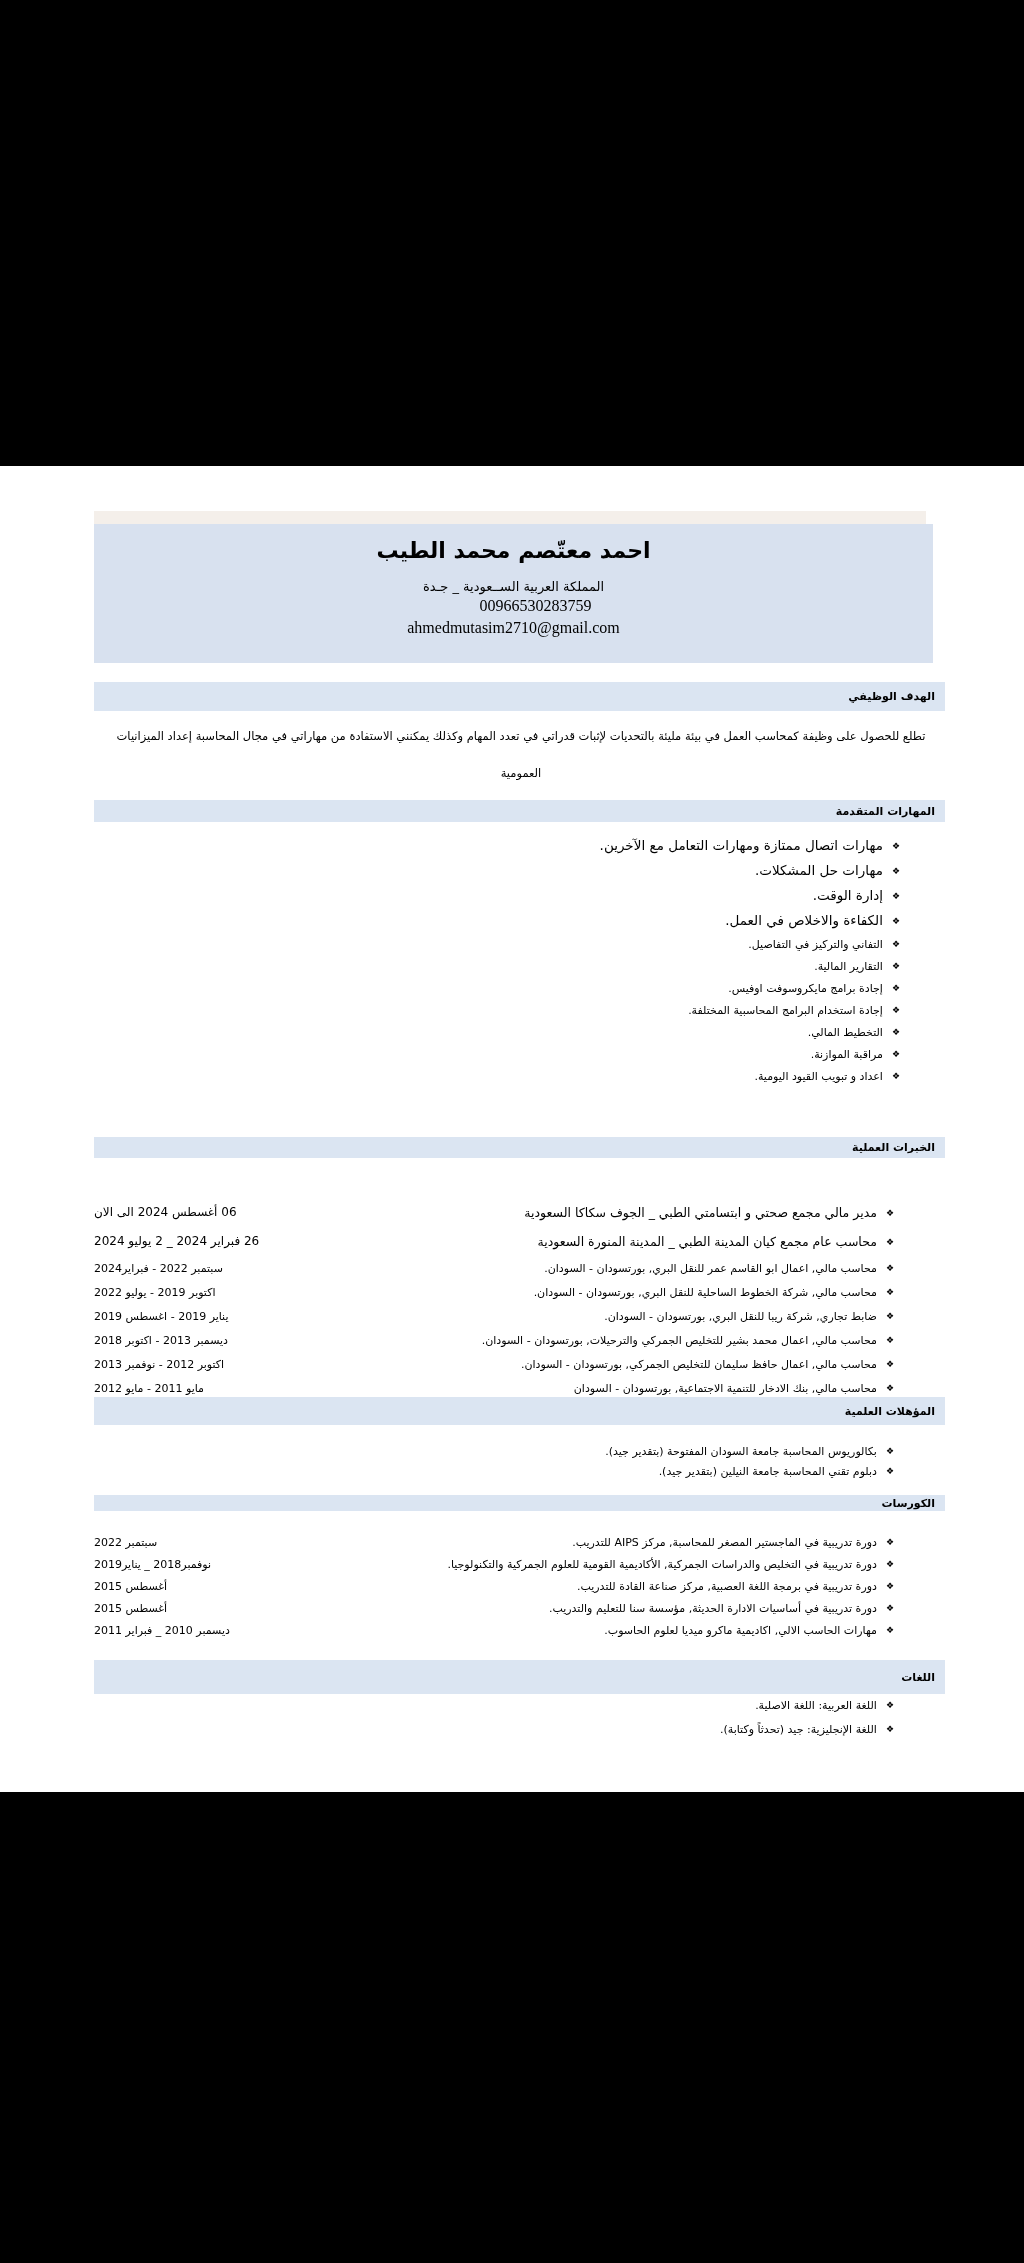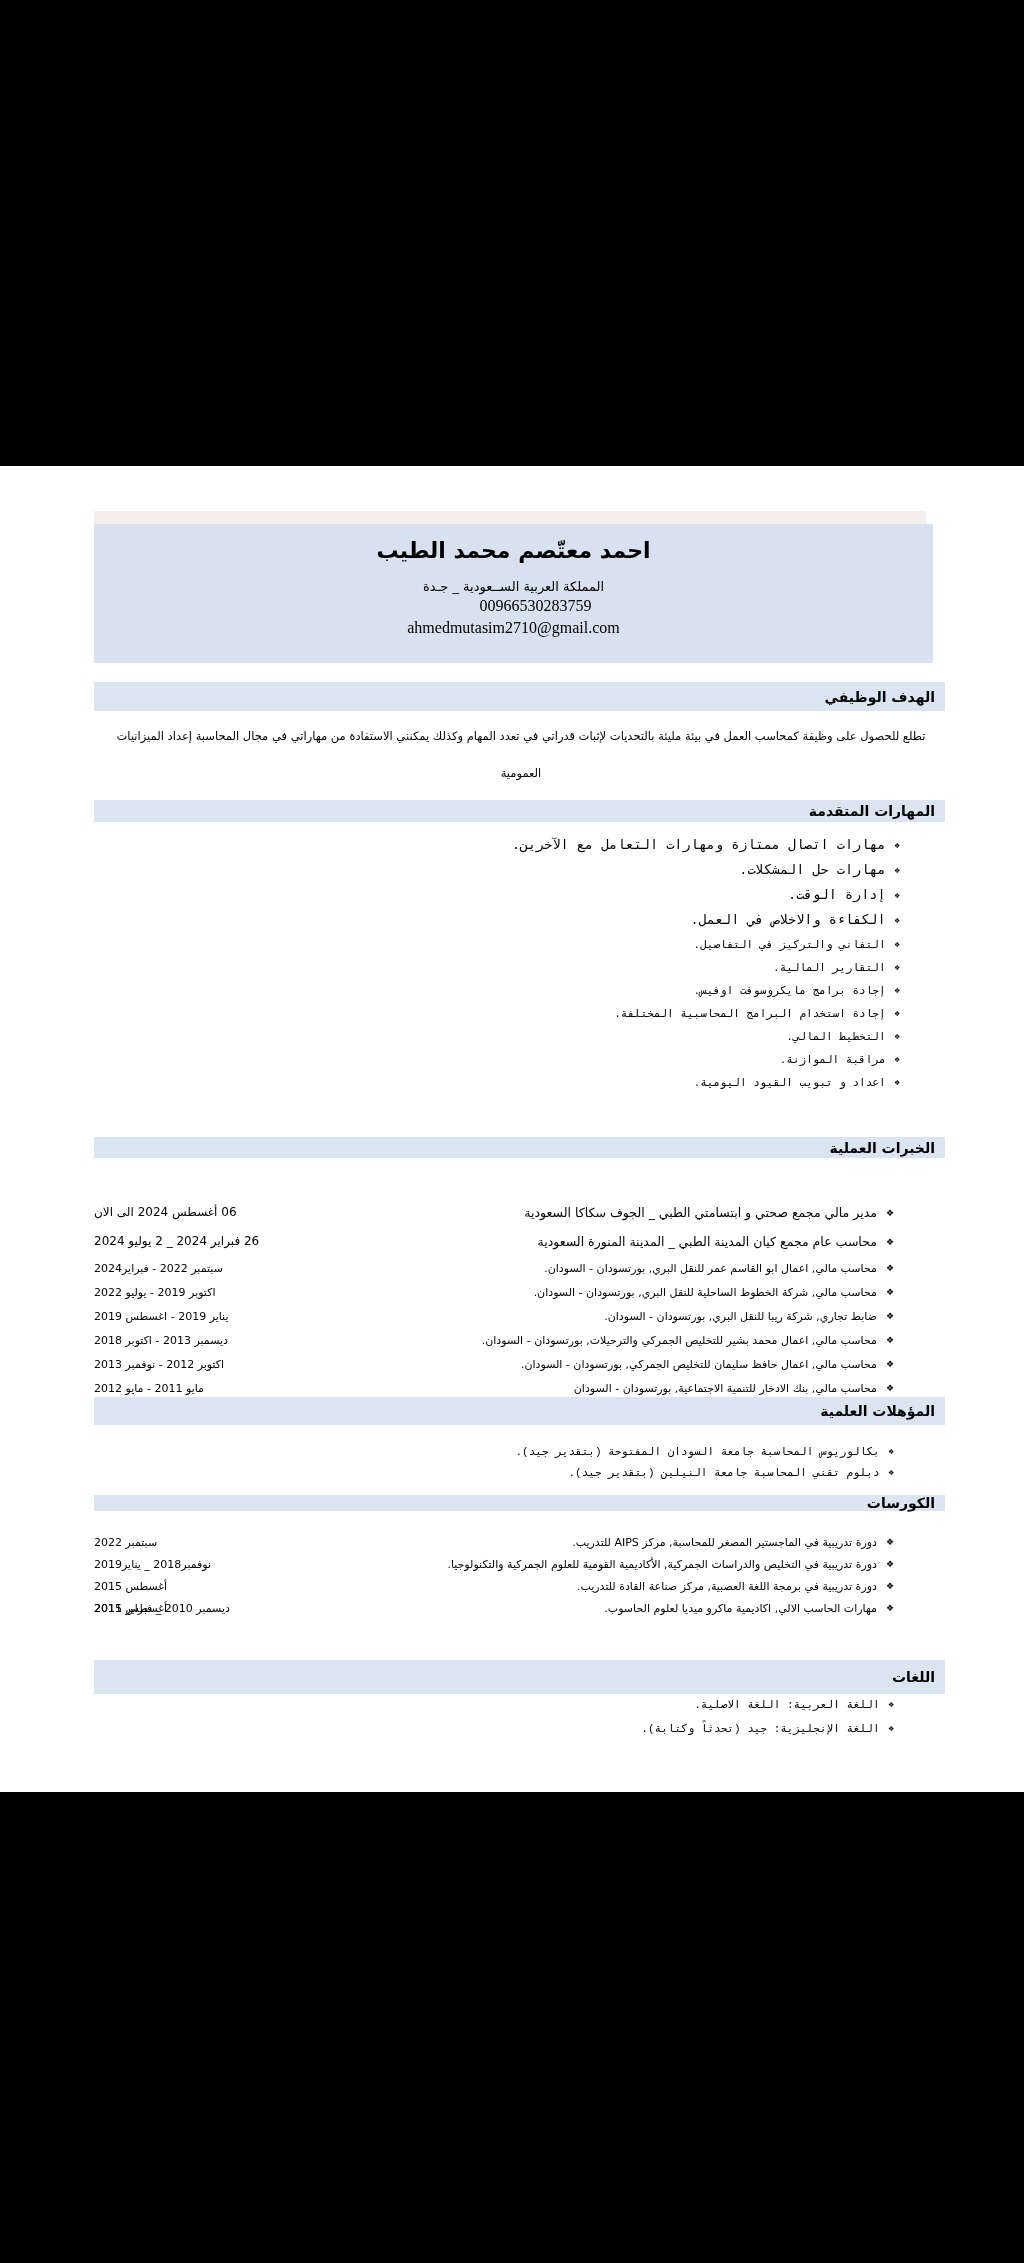--- a/index.html
+++ b/index.html
@@ -40,42 +40,42 @@
   }
   .name{font-size:22px;font-weight:bold;line-height:30px;direction:rtl;}
   .loc{font-size:13px;line-height:17px;margin-top:12px;direction:rtl;}
   .phone{font-family:"Liberation Serif",serif;font-size:16px;line-height:22px;padding-left:44px;}
   .email{font-family:"Liberation Serif",serif;font-size:16px;line-height:22px;}
   
   .secbar{
     position:absolute;left:94px;width:851px;
     background:var(--bar-fill);
     direction:rtl;text-align:right;
-    font-weight:bold;font-size:14px;
+    font-weight:bold;font-size:11px;
     display:flex;align-items:center;
     padding-right:10px;
   }
   .bar-objective {top:216px;height:29px;}
   .bar-skills    {top:334px;height:22px;}
   .bar-experience{top:671px;height:21px;}
   .bar-education {top:931px;height:28px;}
   .bar-courses   {top:1029px;height:16px;}
   .bar-languages {top:1194px;height:34px;}
   
   .objective{
     position:absolute;left:110px;top:252px;width:822px;
     direction:rtl;text-align:center;
     font-size:11.5px;line-height:37px;
   }
   
   .list{position:absolute;direction:rtl;text-align:right;}
   .skills-list   {left:94px;top:368px;width:806px;}
   .edu-list      {left:94px;top:976px;width:800px;}
   .lang-list     {left:94px;top:1228px;width:800px;}
-  .li{line-height:22px;font-size:11px;font-family:Liberation Mono, monospace;}
+  .li{line-height:22px;font-size:11px;}
   .li.lg{font-size:13.5px;line-height:23px;}
   .li.sm{font-size:11px;line-height:22px;}
   .edu-list .li{line-height:20px;}
   .lang-list .li{line-height:23px;}
   .bullet{font-size:9px;margin-left:9px;position:relative;top:-1px;}
   
   .rows{position:absolute;left:94px;width:800px;direction:rtl;}
   .exp-rows   {top:733px;}
   .course-rows{top:1066px;}
   .row{position:relative;text-align:right;font-size:11px;line-height:23px;}
@@ -237,20 +237,21 @@
         <span class="txt"><span class="bullet">❖</span><span>دورة تدريبية في التخليص والدراسات الجمركية, الأكاديمية القومية للعلوم الجمركية والتكنولوجيا.</span></span>
         <span class="date">نوفمبر2018 _ يناير2019</span>
       </div>
 
       <div class="row sm">
         <span class="txt"><span class="bullet">❖</span><span>دورة تدريبية في برمجة اللغة العصبية, مركز صناعة القادة للتدريب.</span></span>
         <span class="date">أغسطس 2015</span>
       </div>
 
       <div class="row sm">
+        <span class="txt"><span class="bullet">❖</span><span>دورة تدريبية في أساسيات الادارة الحديثة, مؤسسة سنا للتعليم والتدريب.</span></span>
         <span class="date">أغسطس 2015</span>
       </div>
 
       <div class="row sm">
         <span class="txt"><span class="bullet">❖</span><span>مهارات الحاسب الالي, اكاديمية ماكرو ميديا لعلوم الحاسوب.</span></span>
         <span class="date">ديسمبر 2010 _ فبراير 2011</span>
       </div>
     </div>
 
   <div class="secbar bar-languages">

